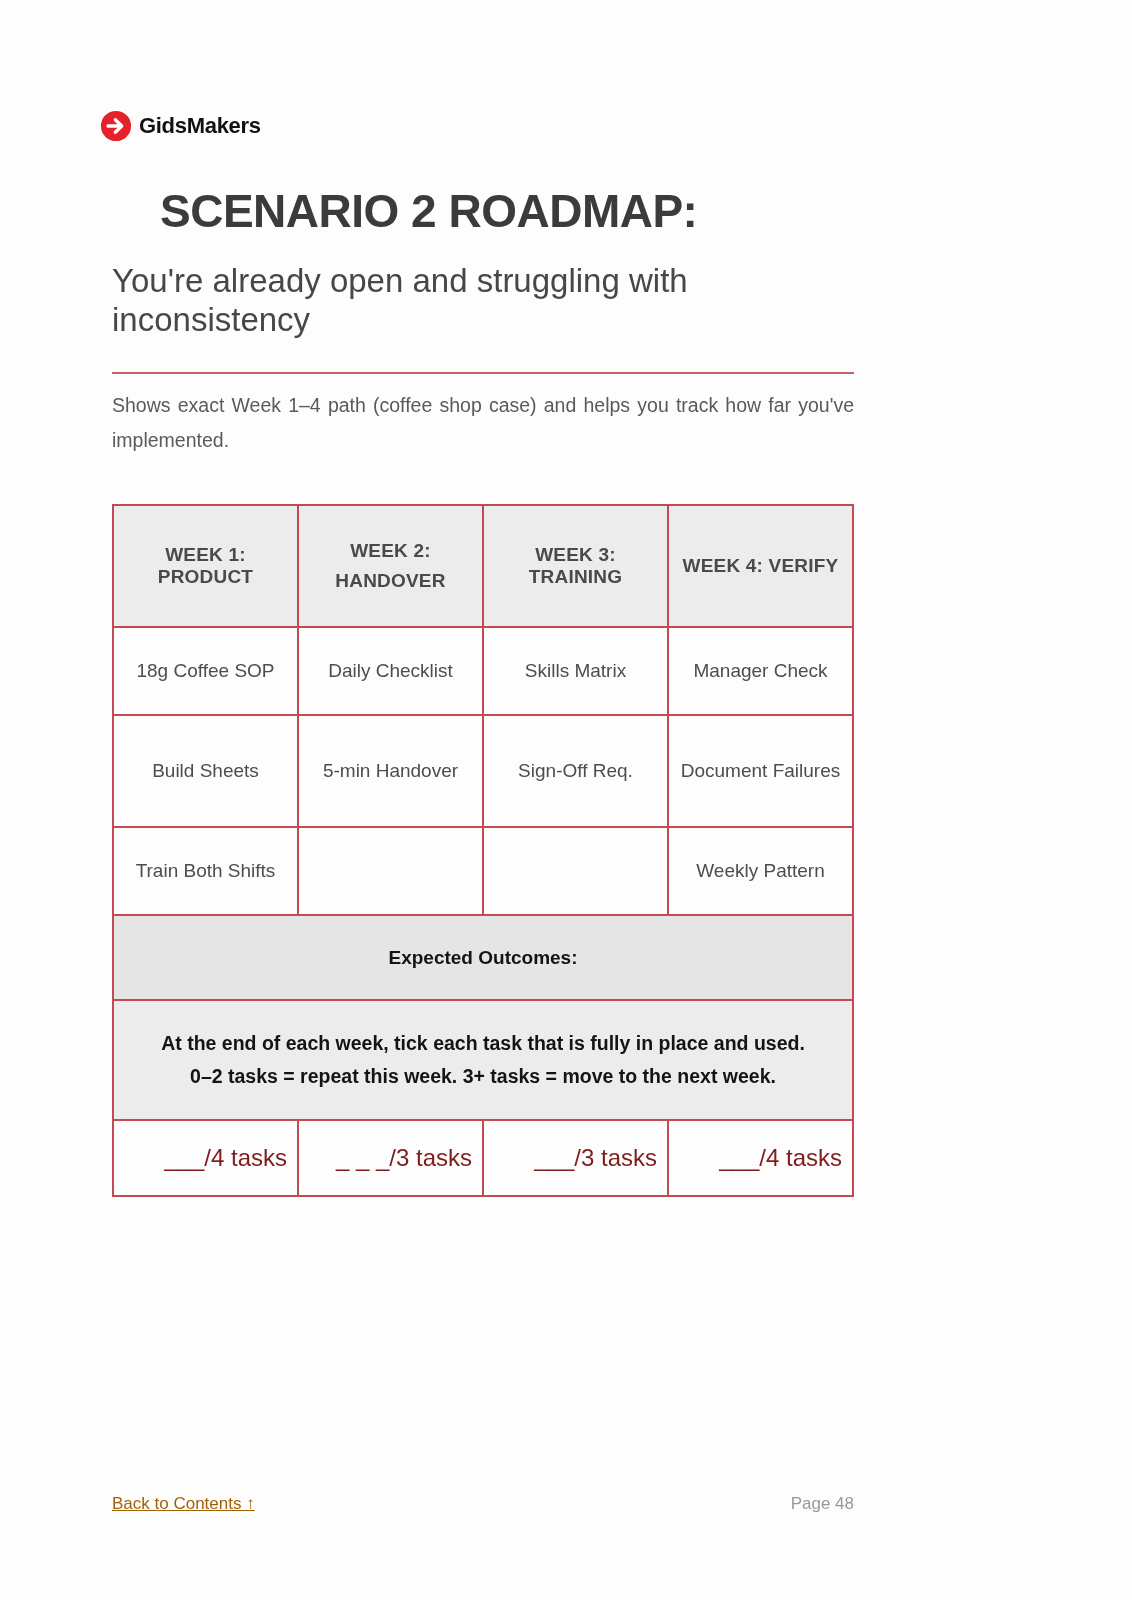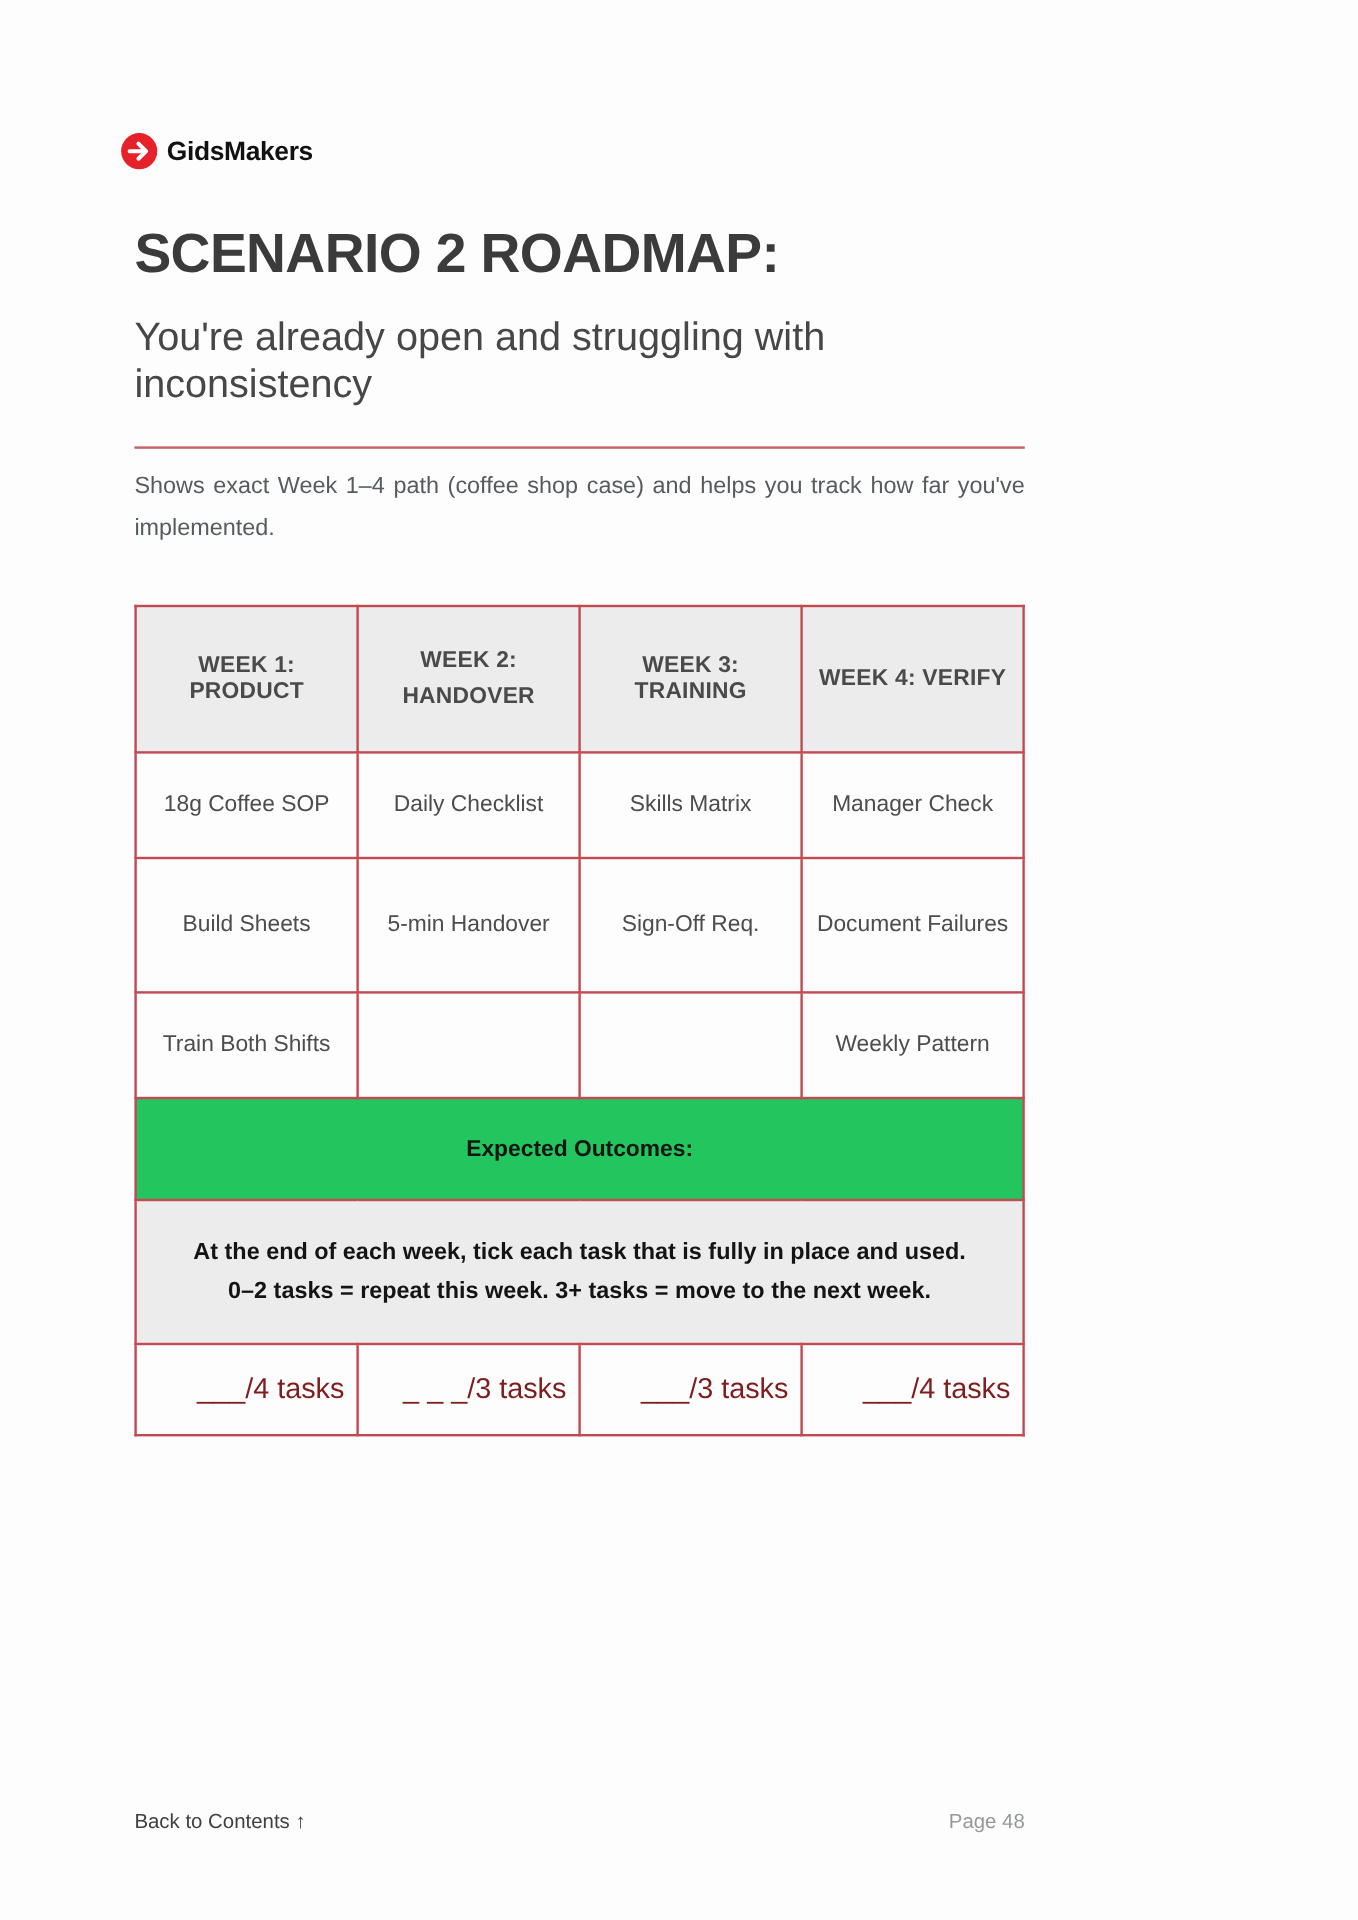--- a/index.html
+++ b/index.html
@@ -20,21 +20,21 @@
 
   
   .logo-row { display: flex; align-items: center; gap: 7px; margin-left: -12px; }
   .logo-mark { width: 32px; height: 32px; display: block; }
   .logo-text { font-size: 22px; font-weight: 700; color: #111; letter-spacing: -0.3px; }
 
   
   .title {
     margin-top: 42px;
     font-size: 46px; font-weight: 800;
-    color: #3b3b3b; letter-spacing: -0.5px;
+    color: #3b3b3b; letter-spacing: -0.5px; margin-left: 48px;
   }
   .subtitle {
     margin-top: 24px;
     max-width: 820px;
     font-size: 33px; font-weight: 400;
     line-height: 1.18; color: #474747;
   }
   .rule {
     margin-top: 32px;
     border: none; border-top: 2px solid #c55f68;
@@ -72,21 +72,21 @@
     height: 108px;
   }
   .th-wrap2 { display: inline-block; max-width: 132px; line-height: 1.6; }
   .roadmap td.cell {
     text-align: center;
     font-size: 19px; color: #4d4d4d;
   }
   tr.r-std  td { height: 74px; }
   tr.r-tall td { height: 98px; }
   tr.band td {
-    background: #22c55e;
+    background: #e5e5e5;
     height: 71px;
     text-align: center;
     font-size: 19px; font-weight: 700; color: #141414;
   }
   tr.outcomes td {
     height: 168px;
     text-align: left;
     padding: 14px 18px;
     font-size: 19.5px; line-height: 1.68; color: #3f3f3f;
   }
@@ -104,23 +104,23 @@
   }
 
   
   .footer {
     position: absolute;
     left: 112px; right: 134px; top: 1494px;
     display: flex; justify-content: space-between; align-items: baseline;
     font-size: 17px; color: #96989a;
   }
   .footer a {
-    color: #404040;
+    color: #a16207;
+    text-decoration: underline;
     cursor: pointer;
-    margin-top: 14px;
   }
 </style>
 </head>
 <body>
 
 <div class="page">
   <div class="content">
 
     <div class="logo-row">
       <span>

